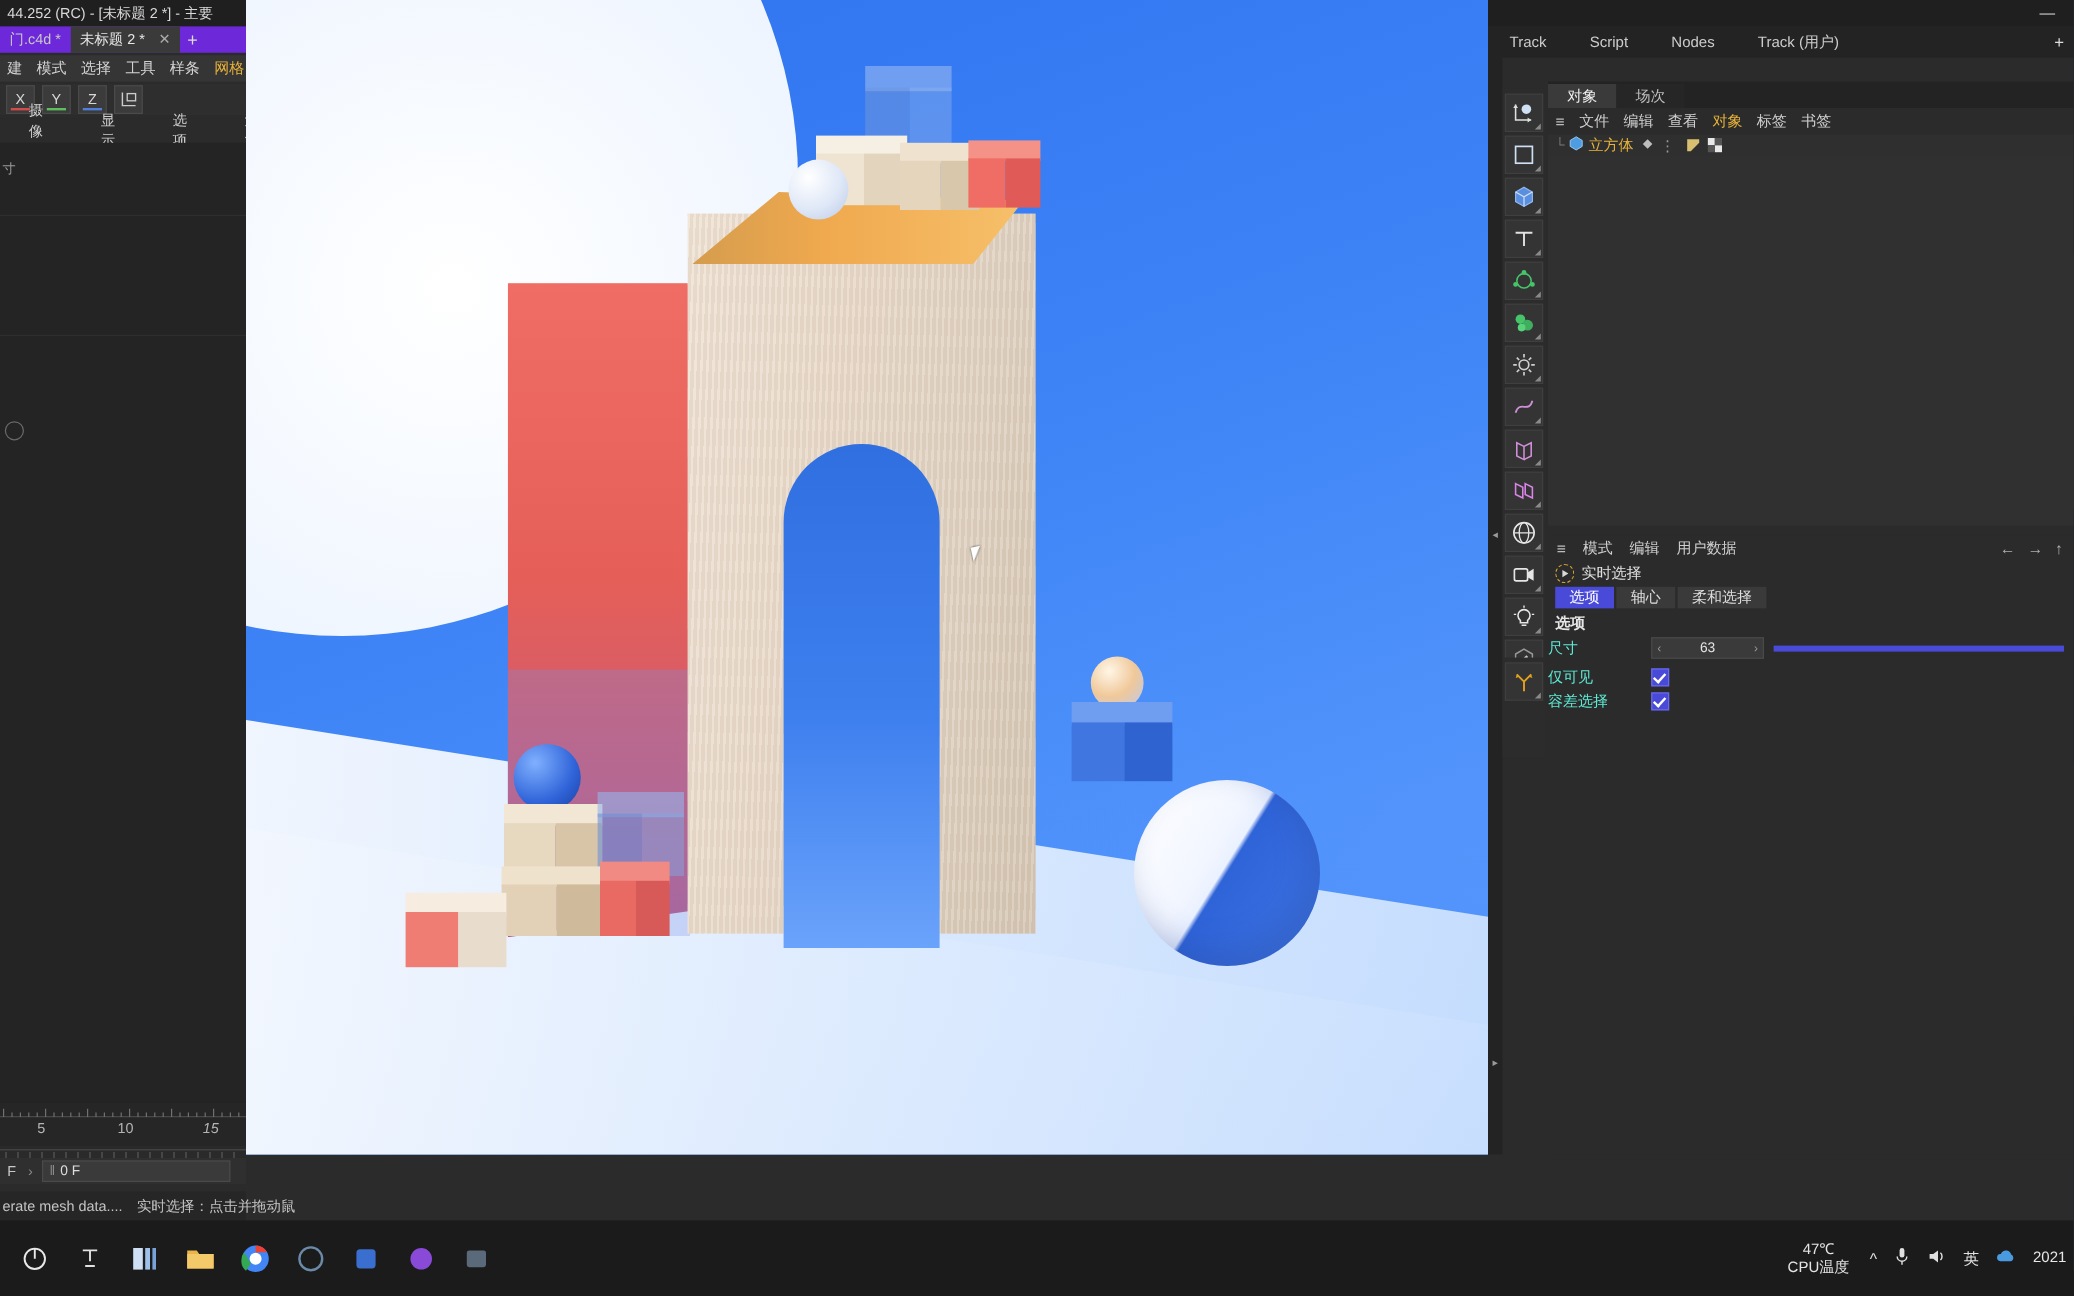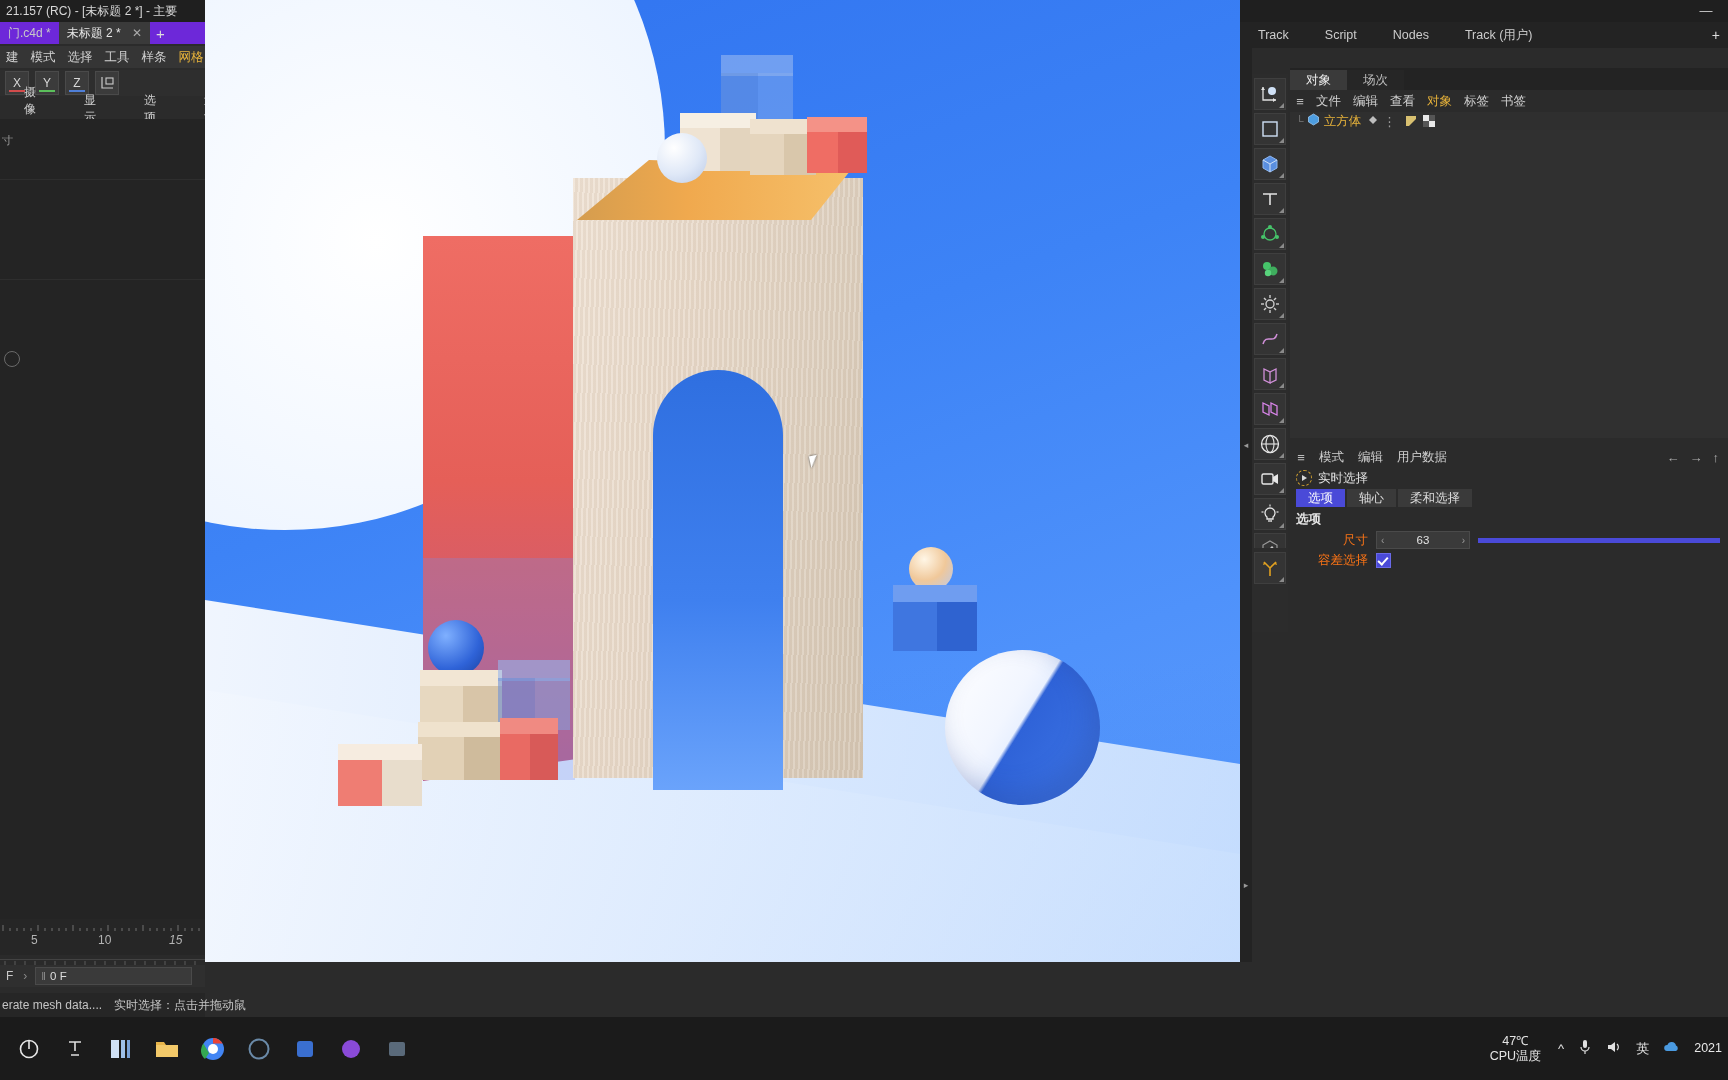--- a/index.html
+++ b/index.html
@@ -140,21 +140,21 @@
   .anav{margin-left:auto;display:flex;align-items:center;color:#b0b0b0;font-size:13px;padding-right:4px;}
   .anav span{padding:0 5px;}
   .toolline{height:20px;display:flex;align-items:center;font-size:12.5px;color:#e0e0e0;padding-left:6px;}
   .dashcirc{width:14px;height:14px;border-radius:50%;border:1px dashed #d0a030;margin-right:6px;display:flex;align-items:center;justify-content:center;}
   .dashcirc b{border-left:5px solid #d8d8d8;border-top:3.5px solid transparent;border-bottom:3.5px solid transparent;width:0;height:0;}
   .subtabs{height:20px;display:flex;align-items:center;padding-left:6px;}
   .stab{height:18px;line-height:18px;padding:0 12px;font-size:12.5px;color:#ddd;background:#3a3a3a;margin-right:2px;}
   .stab.on{background:#4a4ad8;color:#fff;}
   .secthead{font-size:12.5px;color:#e6e6e6;padding:3px 0 2px 6px;font-weight:bold;}
   .arow{height:20px;display:flex;align-items:center;font-size:12.5px;color:#d6d6d6;}
-  .alabel{width:78px;text-align:right;padding-right:8px;color:#f97316;}
+  .alabel{width:78px;text-align:left;padding-right:8px;color:#5eead4;}
   .spin{width:84px;height:16px;background:#3a3a3a;border:1px solid #4a4a4a;display:flex;align-items:center;justify-content:space-between;color:#e4e4e4;font-size:11.5px;padding:0 4px;}
   .spin .v{flex:1;text-align:center;}
   .spin .c{color:#9a9a9a;font-size:10px;}
   .slider{flex:1;height:5px;background:#4a4ad8;margin-left:8px;margin-right:8px;}
   .cbx{width:13px;height:13px;background:#3a3a3a;border:1px solid #555;}
   .cbx.on{background:#4a4ad8;border-color:#6a6ae8;position:relative;}
   .cbx.on:after{content:"";position:absolute;left:3px;top:1px;width:4px;height:8px;border:solid #fff;border-width:0 2px 2px 0;transform:rotate(42deg);}
 
   .rightstrip{position:absolute;left:1240px;top:48px;width:12px;height:914px;background:#232323;}
   .stripbtn{position:absolute;left:1241px;width:10px;height:10px;color:#9a9a9a;font-size:9px;text-align:center;line-height:10px;}
@@ -168,21 +168,21 @@
   .tray{display:flex;align-items:center;}
   .tray span{padding:0 7px;color:#e0e0e0;font-size:13px;}
   .clock{padding-left:6px;color:#e8e8e8;font-size:12.5px;text-align:center;line-height:15px;}
 </style>
 </head>
 <body>
 
 <div id="root">
 
   <div class="winbar">
-    <div class="title">21.157 (RC) - [未标题 2 *] - 主要</div>
+    <div class="title">44.252 (RC) - [未标题 2 *] - 主要</div>
     <div class="winctl">
       <span>—</span>
     </div>
   </div>
 
   <div class="c4dtabs">
     <div class="c4dtab">门.c4d *</div>
     <div class="c4dtab active">
       <span>未标题 2 *</span>
       <span class="x">✕</span>
@@ -619,20 +619,24 @@
       <div class="alabel">尺寸</div>
       <div class="spin">
         <span class="c">‹</span>
         <span class="v">63</span>
         <span class="c">›</span>
       </div>
       <div class="slider"></div>
     </div>
 
 
+    <div class="arow" style="margin-top:4px;">
+      <div class="alabel">仅可见</div>
+      <div class="cbx on"></div>
+    </div>
 
     <div class="arow">
       <div class="alabel">容差选择</div>
       <div class="cbx on"></div>
     </div>
   </div>
 
   <div class="taskbar">
     <div class="tb-left">
       <div class="tbicon">

